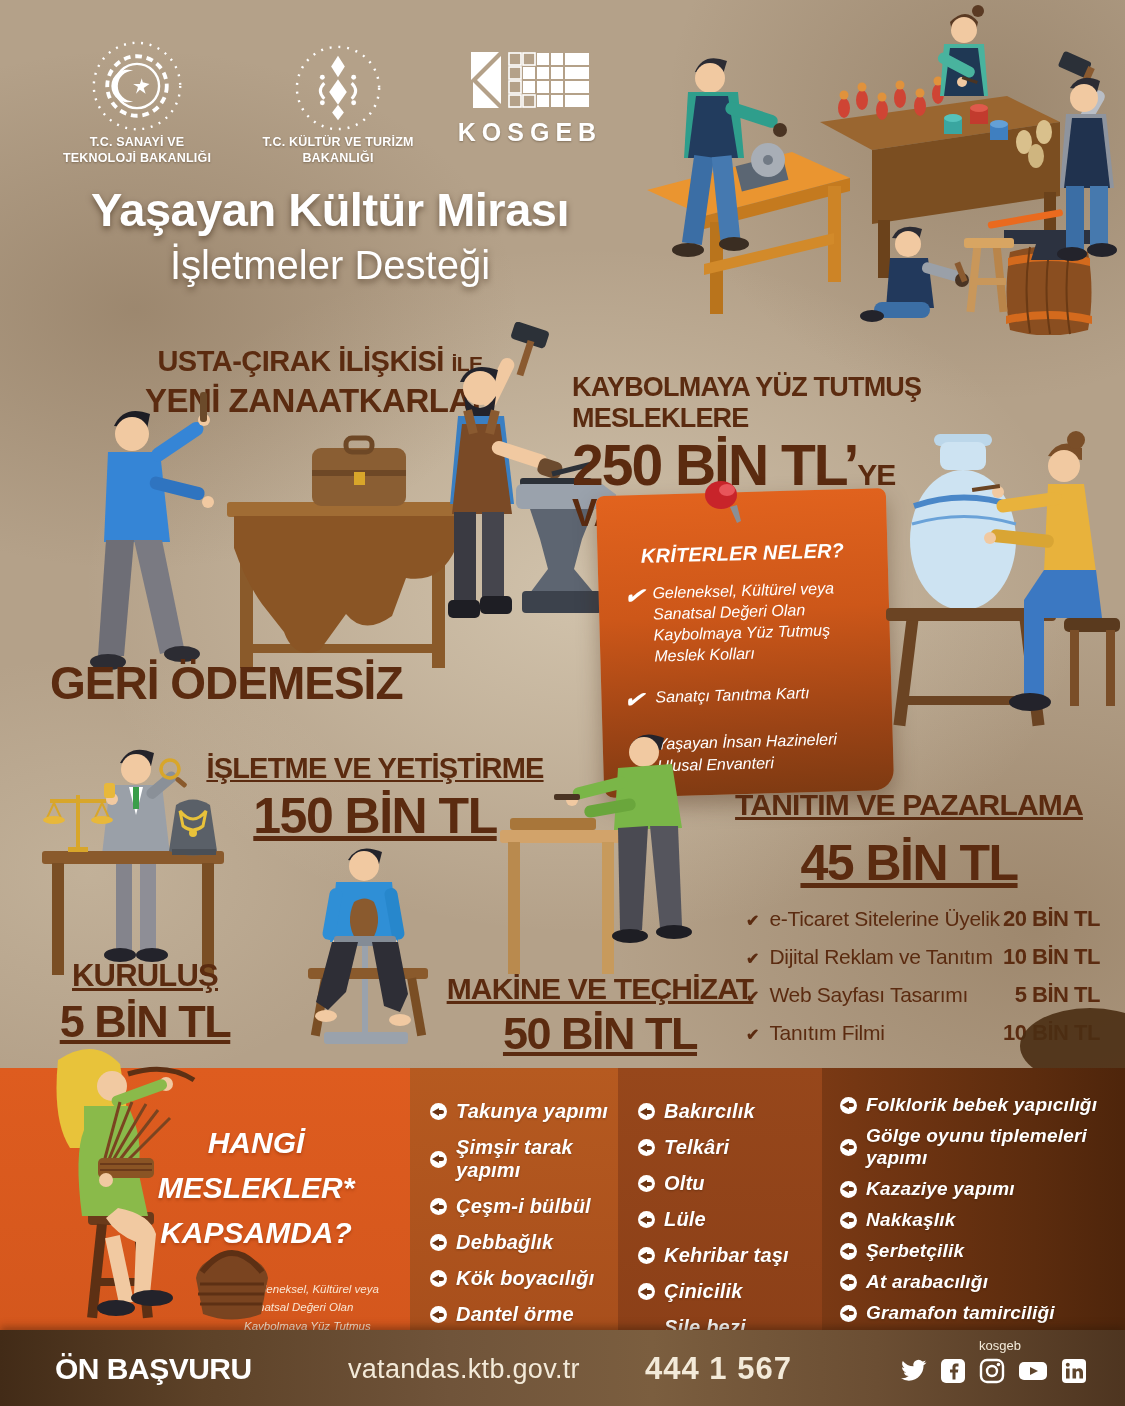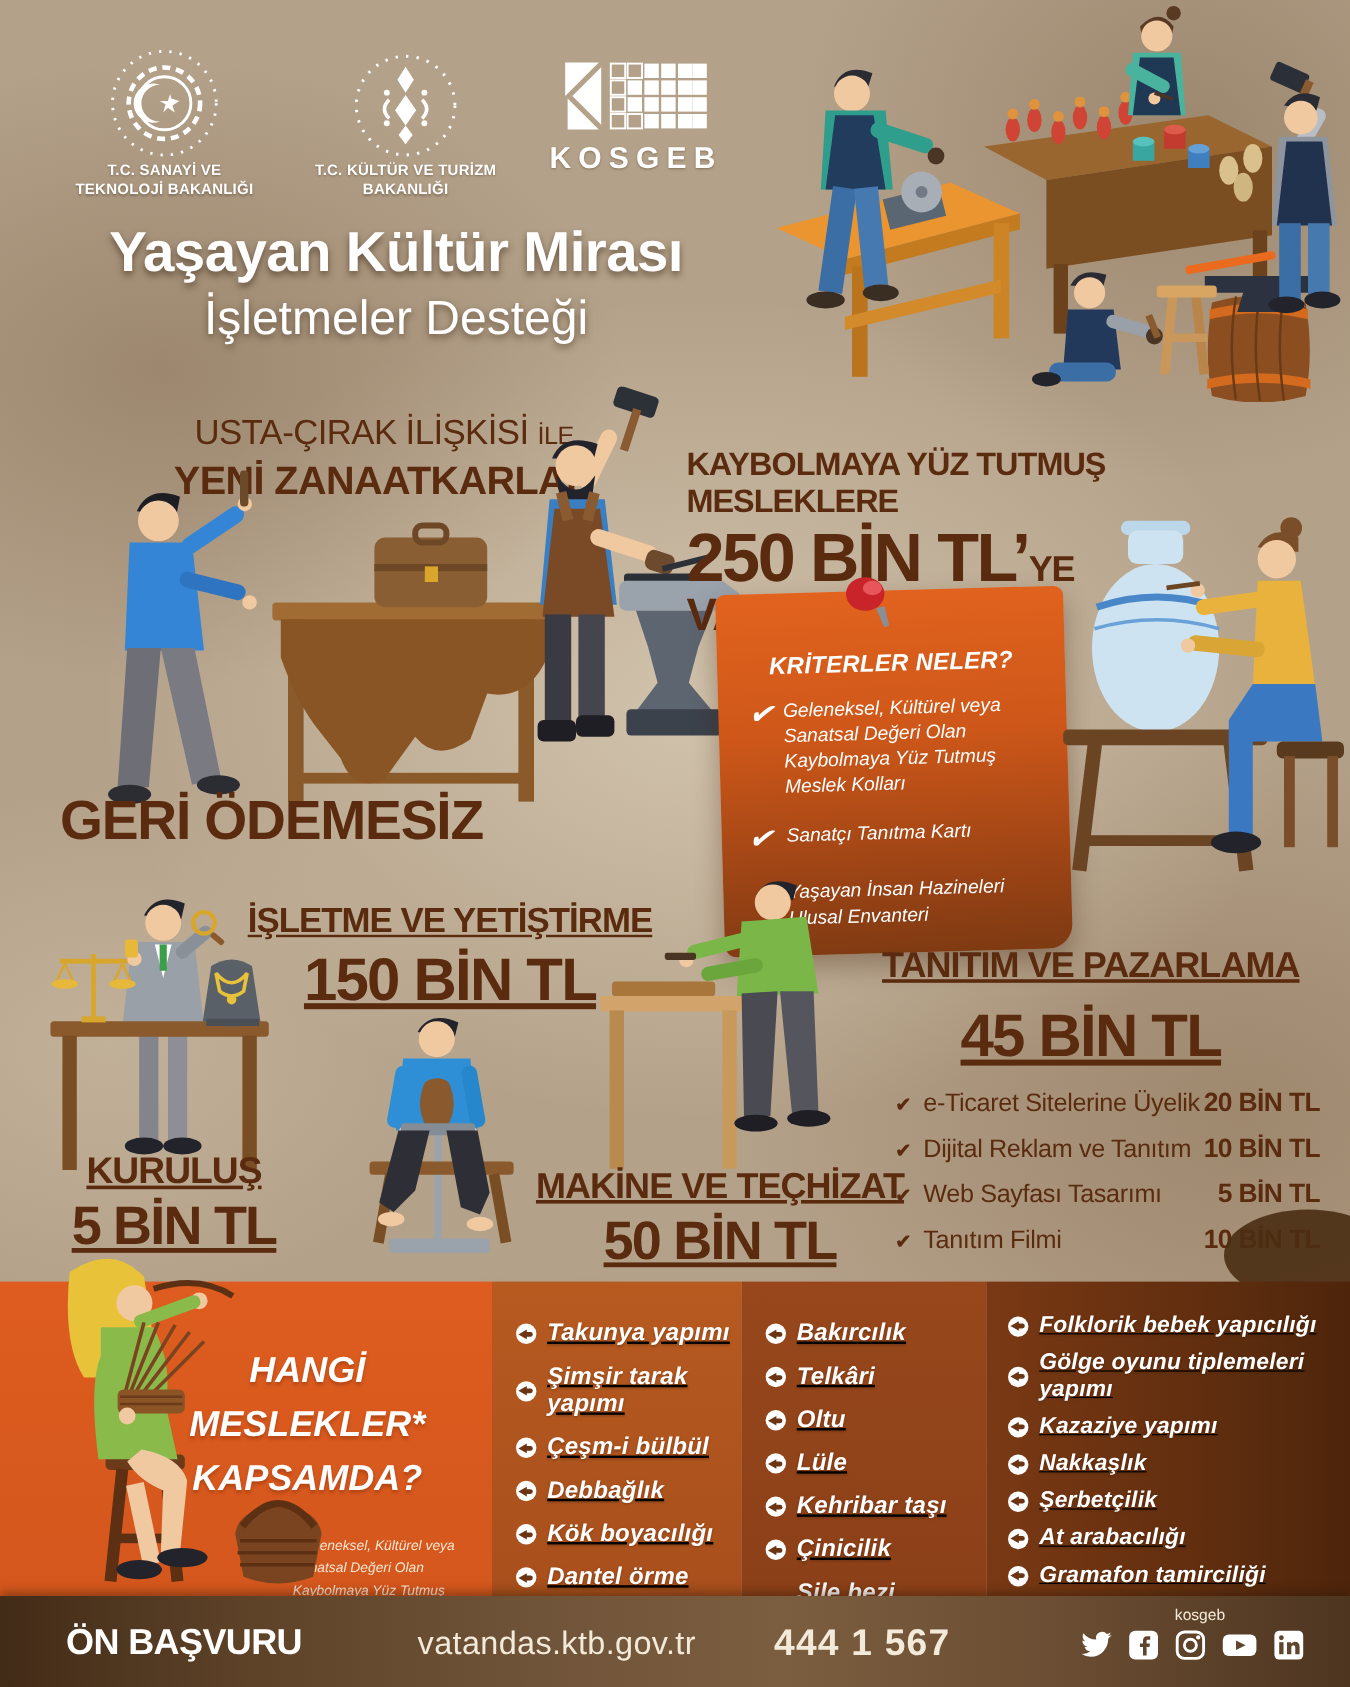--- a/index.html
+++ b/index.html
@@ -13,39 +13,39 @@
       radial-gradient(ellipse 500px 360px at 8% 62%, rgba(214,200,176,.4), transparent 60%),
       radial-gradient(ellipse 420px 300px at 40% 88%, rgba(120,95,66,.3), transparent 60%),
       #b4a189;}
   .abs{position:absolute;}
   .ctr{text-align:center;}
   .ink{color:#5b2b10;}
   .pre{white-space:pre-line;}
   .hdr-label{font-size:12.5px;font-weight:700;color:#fff;text-align:center;line-height:1.3;letter-spacing:.2px;text-shadow:0 1px 2px rgba(40,25,10,.35);}
   .title1{font-size:47px;font-weight:700;color:#fff;letter-spacing:-.5px;text-shadow:0 3px 6px rgba(50,30,12,.55);}
   .title2{font-size:40px;font-weight:400;color:#fff;margin-top:6px;text-shadow:0 3px 6px rgba(50,30,12,.55);}
-  .usta1{font-size:29px;font-weight:400;letter-spacing:-.5px;}
+  .usta1{font-size:29px;font-weight:700;letter-spacing:-.5px;}
   .usta1 .sfx{font-size:21px;}
   .usta2{font-size:33px;font-weight:700;letter-spacing:-.5px;margin-top:4px;}
   .kayb1{font-size:27px;font-weight:700;letter-spacing:-.8px;}
   .kaybAmt{font-size:57px;font-weight:700;letter-spacing:-2px;line-height:1.02;}
   .kaybAmt .sfx{font-size:30px;letter-spacing:-1px;text-align:right;}
   .kayb2{font-size:38px;font-weight:700;letter-spacing:-1px;line-height:1.05;}
   .geri{font-size:46px;font-weight:700;letter-spacing:-1px;}
   .card{width:290px;min-height:258px;background:linear-gradient(178deg,#e2631e 0%,#cd5719 40%,#9a4315 78%,#7e3a12 100%);
     border-radius:8px 8px 20px 10px;transform:rotate(-1.6deg);box-shadow:0 10px 22px rgba(60,30,10,.35);padding-bottom:20px;}
   .card-title{font-style:italic;font-weight:700;font-size:20px;color:#fff;text-align:center;margin-top:50px;letter-spacing:.2px;}
   .card-row{display:flex;gap:11px;color:#fff;font-style:italic;font-size:16px;line-height:1.32;margin:15px 16px 0 22px;}
   .card-check{font-size:25px;line-height:1;flex:none;transform:rotate(6deg);}
   .sec-t{font-weight:700;text-align:center;letter-spacing:-.8px;text-decoration:underline;}
   .t-row{display:flex;align-items:baseline;margin-top:12px;}
   .t-check{font-size:16px;font-weight:700;margin-right:10px;}
   .t-label{font-size:21px;flex:1;letter-spacing:-.3px;}
   .t-amt{font-size:22px;font-weight:700;white-space:nowrap;letter-spacing:-.5px;}
-  .panel{position:absolute;top:1068px;height:262px;text-decoration:underline;}
+  .panel{position:absolute;top:1068px;height:262px;}
   .p-row{display:flex;align-items:center;margin-bottom:13px;}
   .p-txt{color:#fff;font-size:20px;font-weight:700;font-style:italic;letter-spacing:.2px;text-shadow:0 1px 2px rgba(50,25,8,.35);}
   .col3 .p-txt{font-size:19px;}
   .col3 .p-row{margin-bottom:9px;}
   .blt{display:inline-block;width:17px;height:17px;border-radius:50%;background:#fff;position:relative;margin-right:9px;flex:none;}
   .blt::before{content:"";position:absolute;left:2px;top:4.5px;border-top:4px solid transparent;border-bottom:4px solid transparent;border-right:7px solid #6b3413;}
   .blt::after{content:"";position:absolute;left:8px;top:6.5px;width:6px;height:4px;background:#6b3413;border-radius:0 3px 3px 0;}
   .hangi{font-size:30px;font-weight:700;font-style:italic;color:#fff;text-align:center;line-height:1.5;text-shadow:0 2px 3px rgba(120,40,5,.4);}
   .footnote{font-size:11.5px;color:#fbeedd;font-style:italic;line-height:1.6;opacity:.95;}
   .footer{position:absolute;left:0;top:1330px;width:1125px;height:76px;

